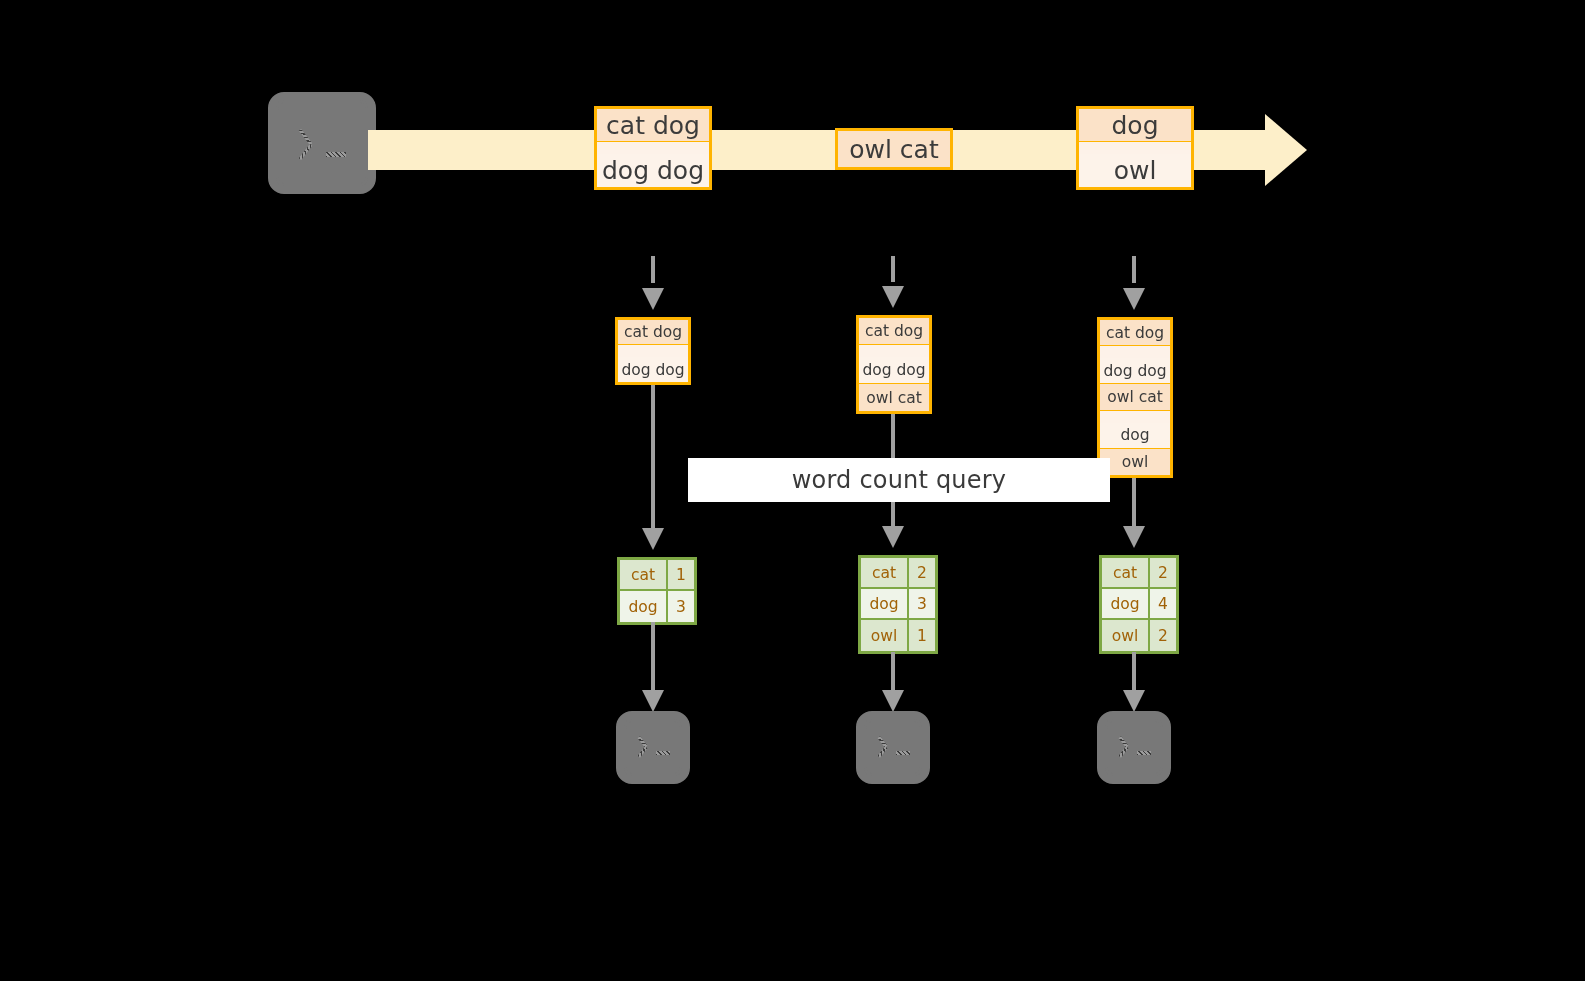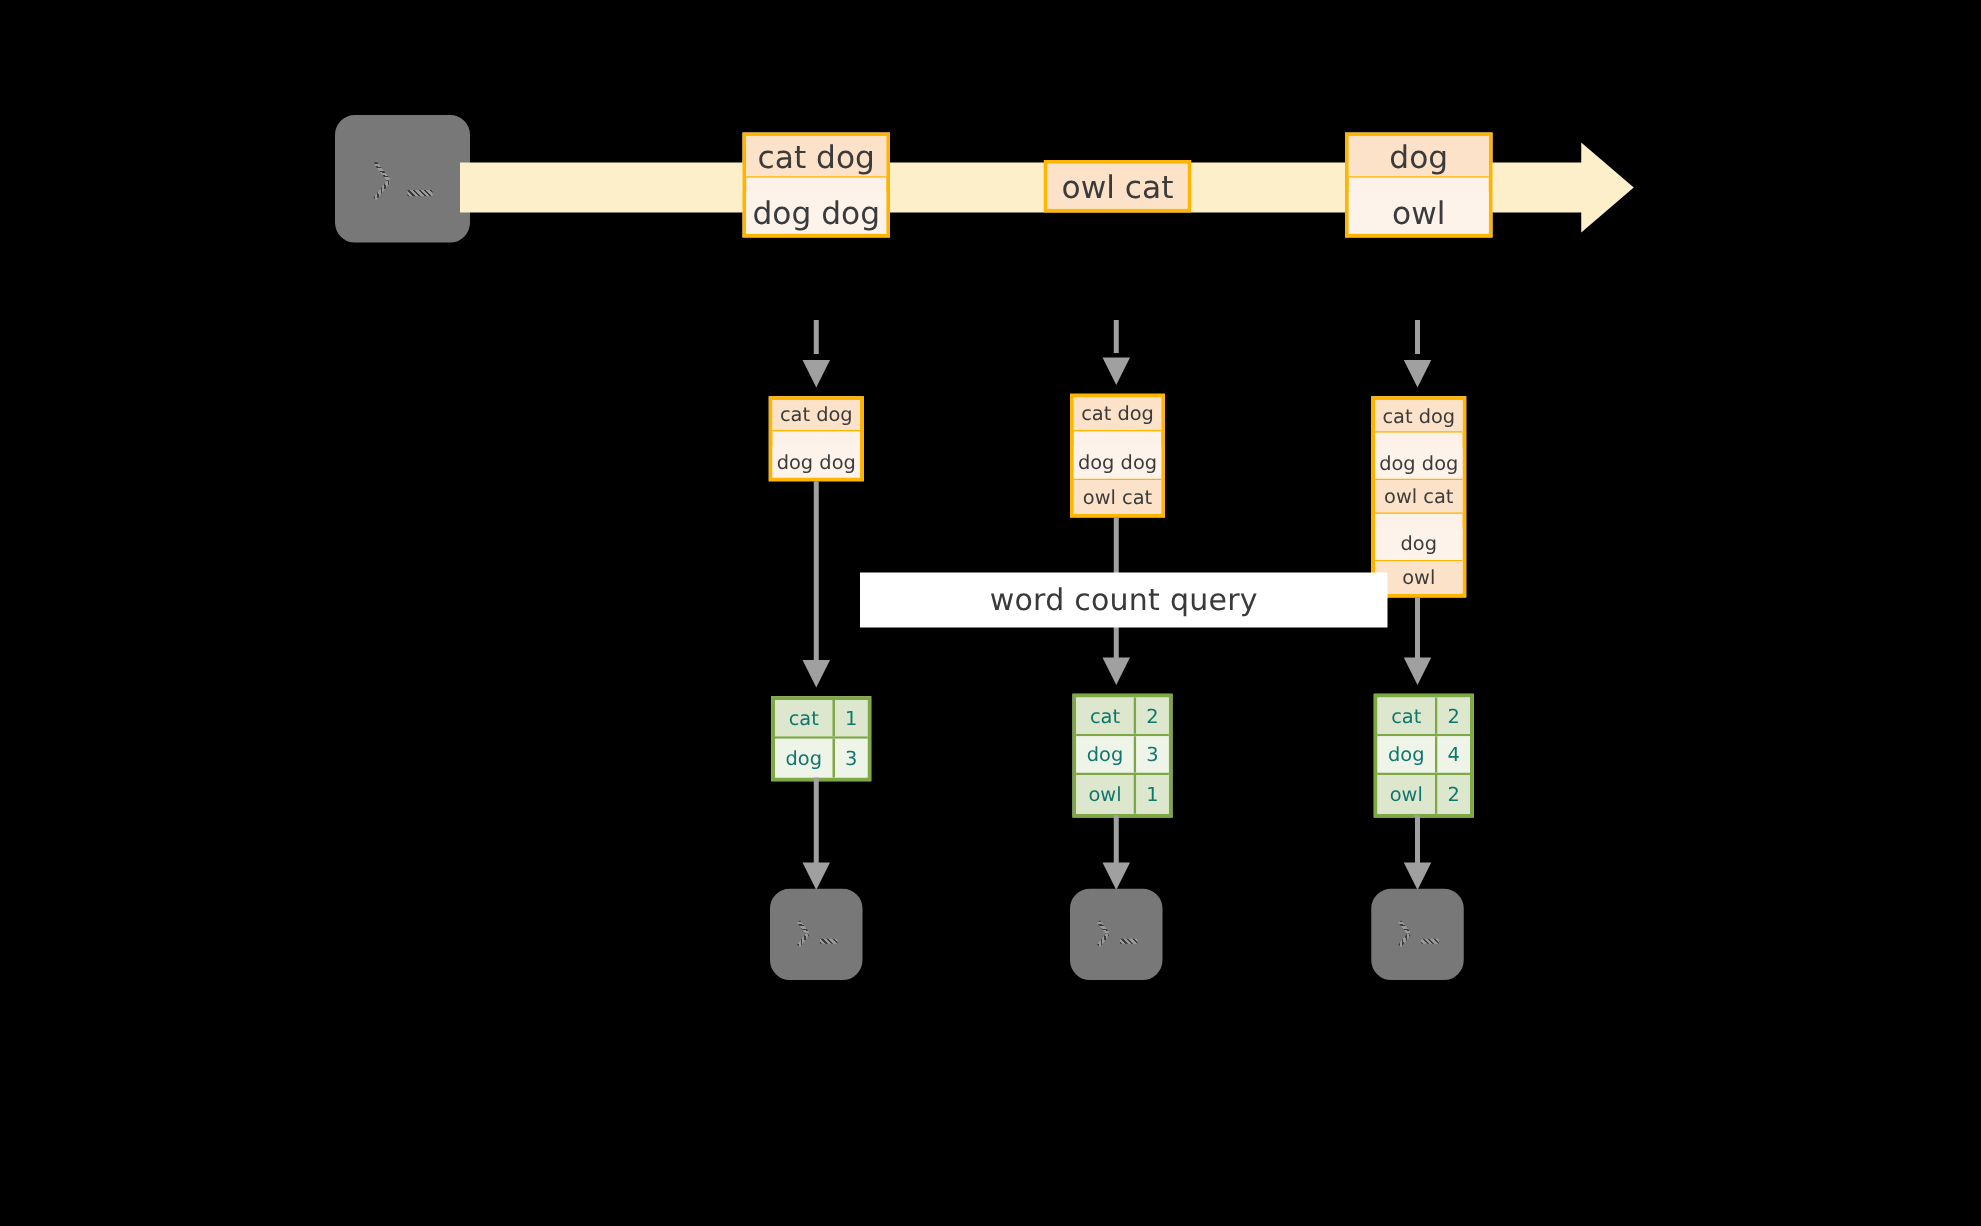--- a/index.html
+++ b/index.html
@@ -107,21 +107,21 @@
     display: flex;
     height: 31px;
     border-bottom: 2px solid #7EA845;
   }
   .grow:last-child { border-bottom: none; }
   .gcell {
     display: flex;
     align-items: center;
     justify-content: center;
     font-size: 15.5px;
-    color: #0f766e;
+    color: #a16207;
   }
   .gcell.k { width: 48px; border-right: 2px solid #7EA845; }
   .gcell.v { width: 26px; }
   .grow.dark  .gcell { background: #DCE7CE; }
   .grow.light .gcell { background: #EFF4E9; }
 
   
   .vline {
     position: absolute;
     width: 4px;

